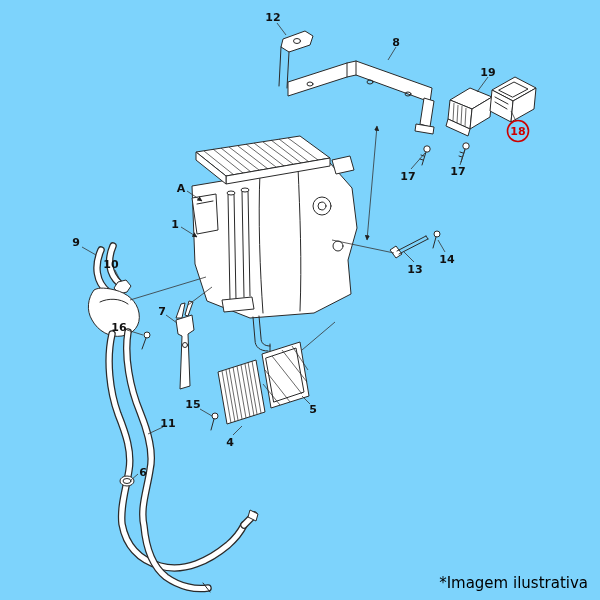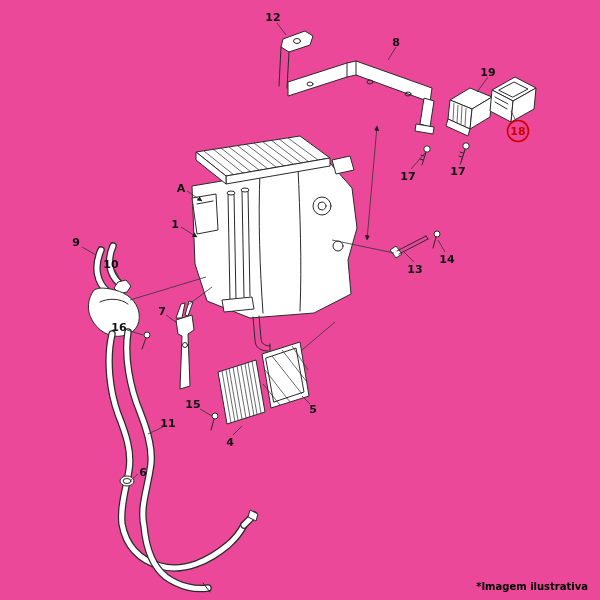--- a/index.html
+++ b/index.html
@@ -1,28 +1,28 @@
 <!DOCTYPE html>
 <html><head>
 <meta charset="utf-8">
 <style>
   html,body{margin:0;padding:0;background:#fff;}
-  .stage{position:relative;width:600px;height:600px;background:#ec4899;overflow:hidden;
+  .stage{position:relative;width:600px;height:600px;background:#7dd3fc;overflow:hidden;
          font-family:"DejaVu Sans", sans-serif;}
   svg{display:block;}
   .ln{fill:none;stroke:#2a2a2a;stroke-width:1;stroke-linejoin:round;stroke-linecap:round;}
   .f{fill:#ffffff;stroke:#2a2a2a;stroke-width:1;stroke-linejoin:round;}
   .hatch{stroke:#2a2a2a;stroke-width:.7;}
   .leader{stroke:#333;stroke-width:.8;fill:none;}
   .tube-o{stroke:#2a2a2a;stroke-width:7.5;fill:none;stroke-linecap:round;}
   .tube-i{stroke:#ffffff;stroke-width:5;fill:none;stroke-linecap:round;}
   .part-label{font:600 11px "DejaVu Sans", sans-serif;fill:#111;text-anchor:middle;cursor:pointer;}
   .part-label.hl{fill:#cc0000;}
   .hl-circle{fill:none;stroke:#cc0000;stroke-width:1.6;}
-  .footnote{position:absolute;right:12px;bottom:8px;font-size:10px;color:#000;font-weight:bold;}
+  .footnote{position:absolute;right:12px;bottom:8px;font-size:15px;color:#000;}
 </style>
 </head>
 <body>
 
 <div class="stage">
   <svg id="diagram" width="600" height="600" viewBox="0 0 600 600">
     <defs>
       <marker id="arr" viewBox="0 0 10 10" refX="9" refY="5" markerWidth="6.5" markerHeight="6.5" orient="auto-start-reverse">
         <path d="M0,0 L10,5 L0,10 z" fill="#222"></path>
       </marker>

